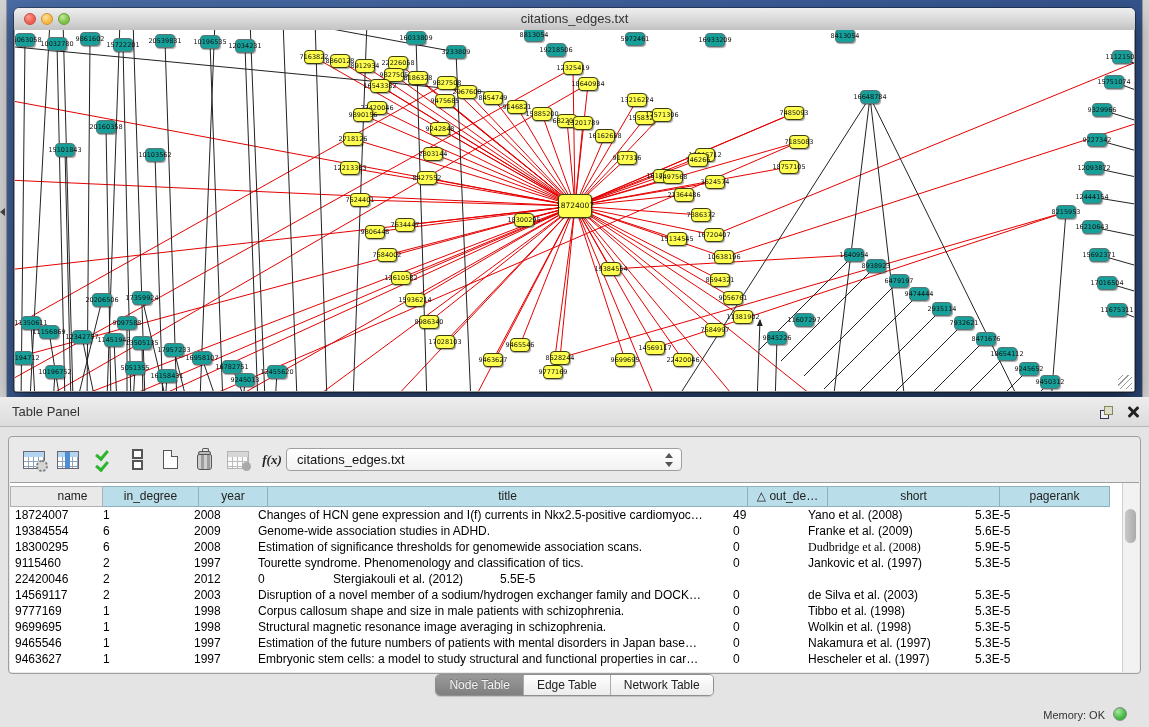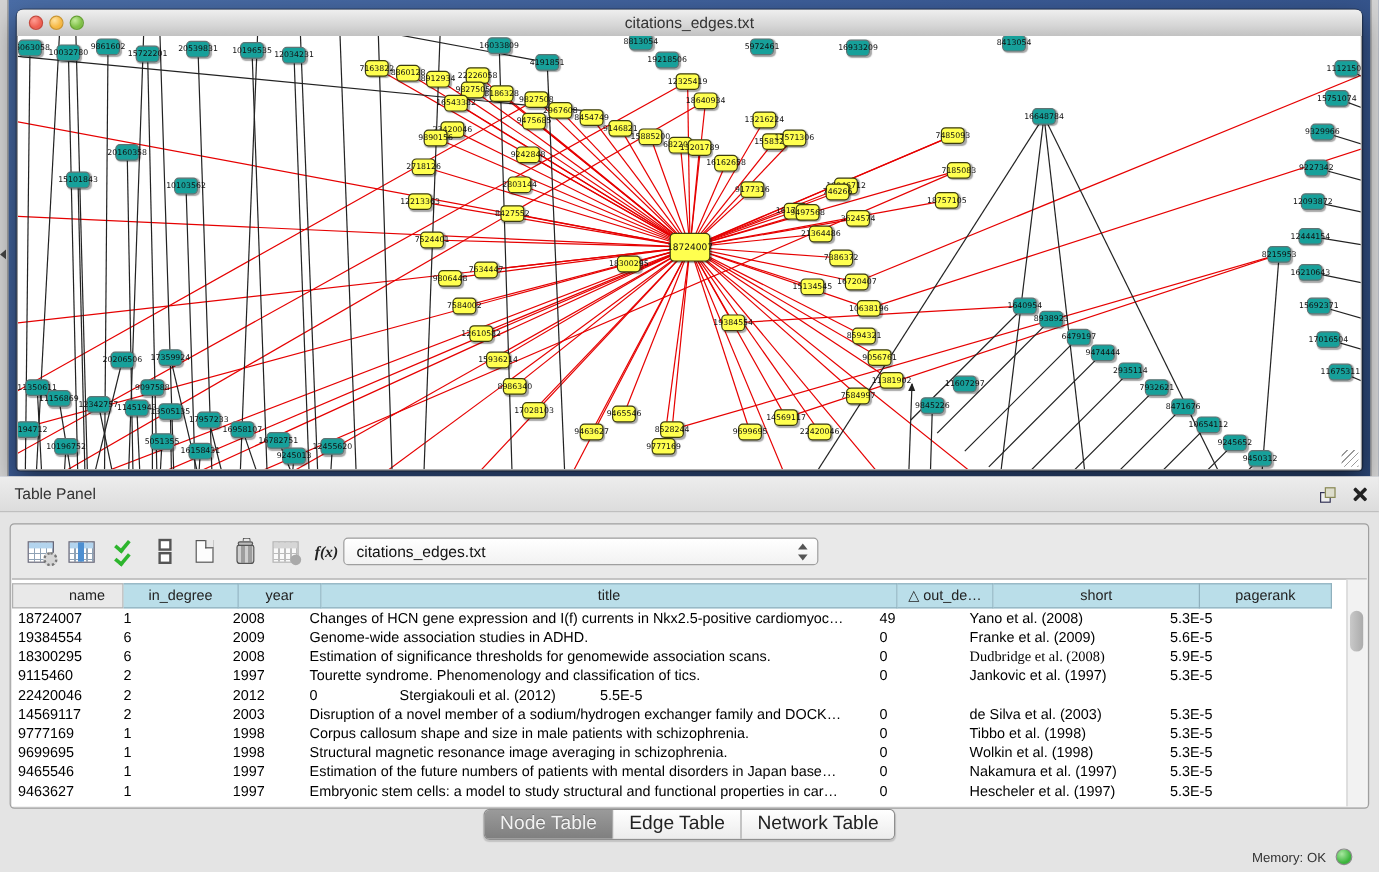--- a/index.html
+++ b/index.html
@@ -94,21 +94,21 @@
   .tbody{position:absolute;left:0;top:24px;right:17px;bottom:0;overflow:hidden;}
   .trow{display:flex;height:16px;}
   .tcell{box-sizing:border-box;padding-left:5px;font-size:12px;color:#000;line-height:16px;
     white-space:nowrap;overflow:hidden;}
   .vscroll{position:absolute;right:0;top:0;bottom:0;width:16px;background:#f2f2f2;border-left:1px solid #d0d0d0;}
   .thumb{position:absolute;left:2px;top:26px;width:11px;height:34px;border-radius:6px;
     background:linear-gradient(to right,#c9c9c9,#ababab);}
   .tabs{position:absolute;left:0;top:247px;width:100%;display:flex;justify-content:center;}
   .segctl{display:flex;border:1px solid #8f8f8f;border-radius:5px;overflow:hidden;
     box-shadow:0 1px 1px rgba(0,0,0,.15);}
-  .seg{padding:3px 13px;font-size:16px;color:#222;background:linear-gradient(#ffffff,#ececec);
+  .seg{padding:3px 13px;font-size:12px;color:#222;background:linear-gradient(#ffffff,#ececec);
     border-left:1px solid #aaa;cursor:default;}
   .seg:first-child{border-left:none;}
   .seg.active{background:linear-gradient(#9a9a9a,#7f7f7f);color:#f2f2f2;text-shadow:0 -1px 0 rgba(0,0,0,.25);}
   .statusbar{position:absolute;left:0;bottom:0;width:100%;height:24px;font-size:11px;color:#333;}
   .statusbar .mem{position:absolute;right:44px;top:6px;}
   .led{position:absolute;right:22px;top:4px;width:14px;height:14px;border-radius:50%;
     background:radial-gradient(circle at 35% 30%,#a8e8a0,#3cb53c 65%);border:1px solid #8a8a8a;box-sizing:border-box;}
 </style>
 </head>
 <body>
@@ -499,21 +499,21 @@
         <div class="node t" style="left: 185px; top: 5px;">
           <span class="nlbl">10196535</span>
         </div>
         <div class="node t" style="left: 220px; top: 9px;">
           <span class="nlbl">12034231</span>
         </div>
         <div class="node t" style="left: 391px; top: 1px;">
           <span class="nlbl">16033809</span>
         </div>
         <div class="node t" style="left: 431px; top: 15px;">
-          <span class="nlbl">4191851</span>
+          <span class="nlbl">3233809</span>
         </div>
         <div class="node t" style="left: 509px; top: -2px;">
           <span class="nlbl">8813054</span>
         </div>
         <div class="node t" style="left: 531px; top: 13px;">
           <span class="nlbl">19218506</span>
         </div>
         <div class="node t" style="left: 610px; top: 2px;">
           <span class="nlbl">5972461</span>
         </div>

